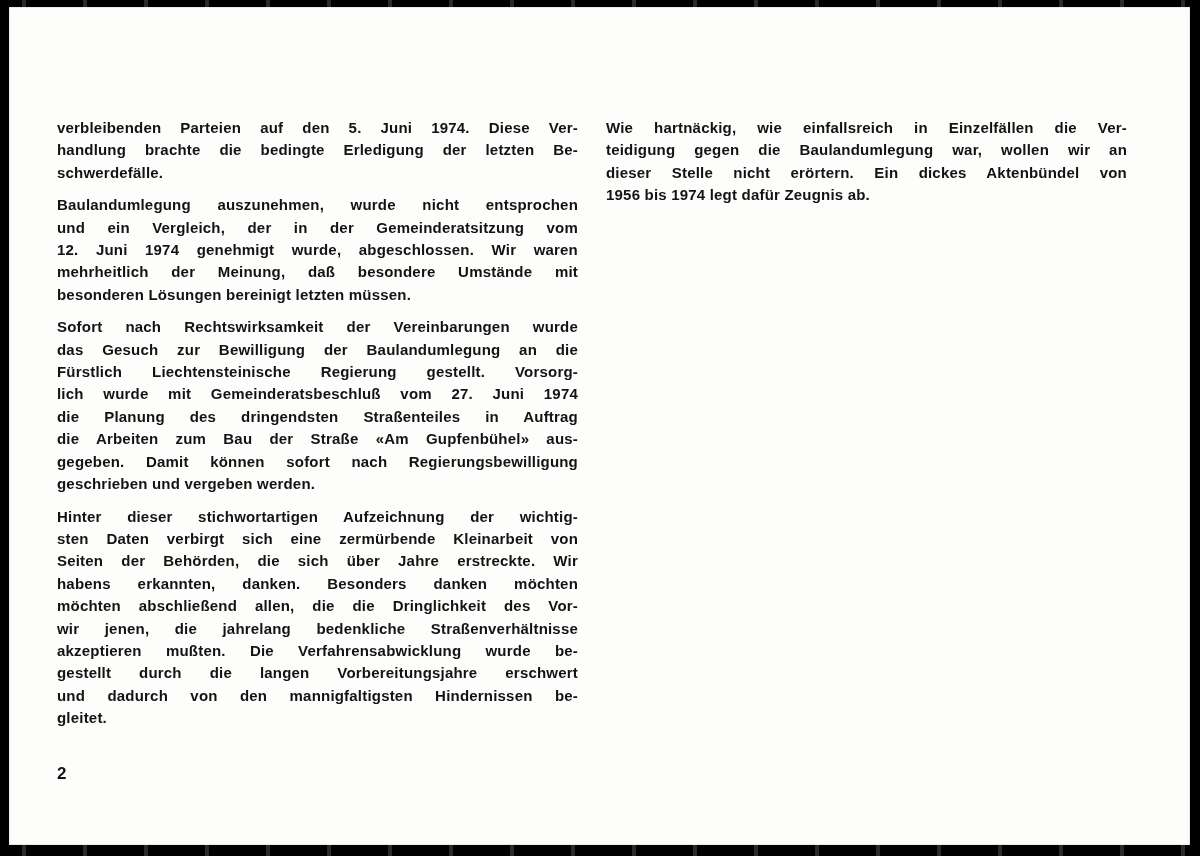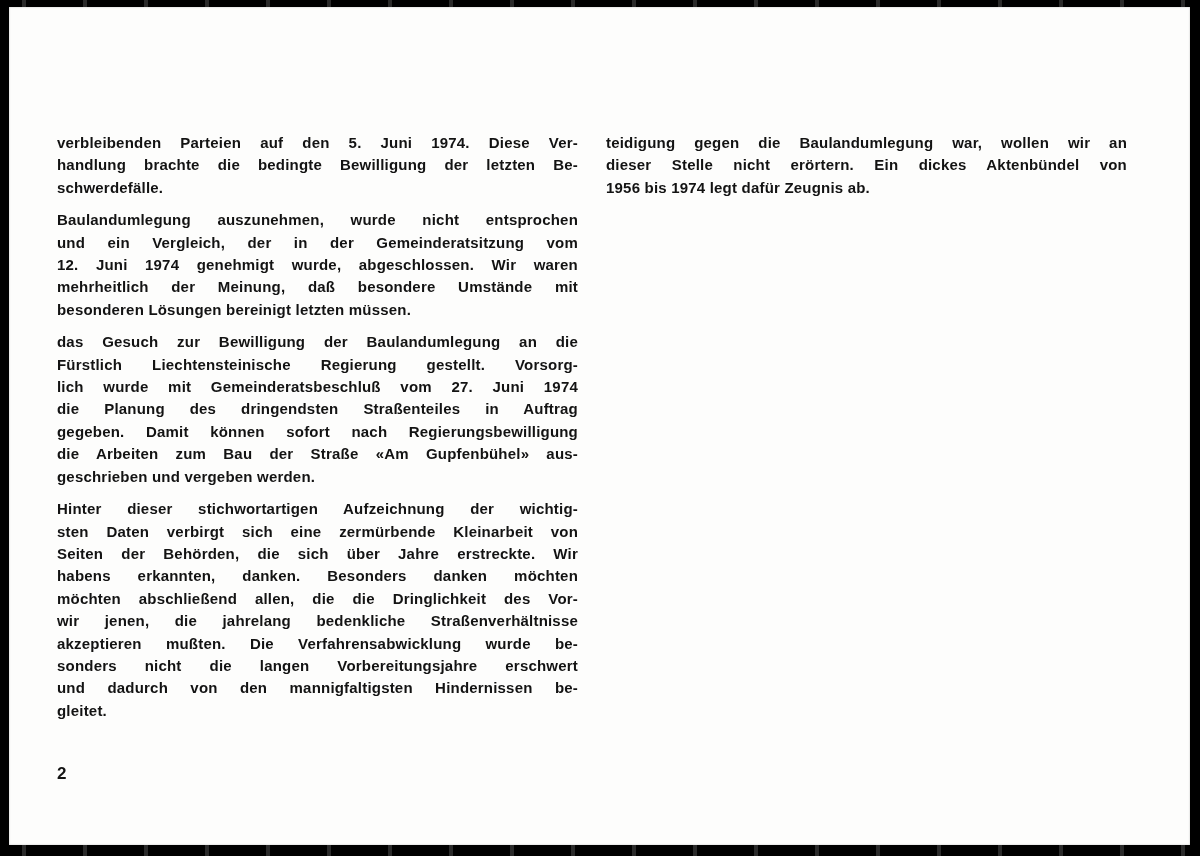--- a/index.html
+++ b/index.html
@@ -31,21 +31,20 @@
   }
   .columns {
     position: absolute;
     top: 110px;
     left: 48px;
     display: flex;
     gap: 28px;
   }
   .col {
     width: 521px;
-    margin-top: 15px;
   }
   .para {
     margin: 0 0 10px 0;
   }
   .line {
     font-family: "Liberation Sans", sans-serif;
     font-weight: 700;
     font-size: 15px;
     line-height: 22.4px;
     letter-spacing: 0.2px;
@@ -68,54 +67,56 @@
 </style>
 </head>
 <body>
 
 <div class="frame">
   <div class="page">
     <div class="columns">
       <div class="col">
           <div class="para">
             <div class="line just">verbleibenden Parteien auf den 5. Juni 1974. Diese Ver-</div>
-            <div class="line just">handlung brachte die bedingte Bewilligung der letzten Be-</div>
+            <div class="line just">handlung brachte die bedingte Erledigung der letzten Be-</div>
             <div class="line">schwerdefälle.</div>
           </div>
           <div class="para">
             <div class="line just">Baulandumlegung auszunehmen, wurde nicht entsprochen</div>
             <div class="line just">und ein Vergleich, der in der Gemeinderatsitzung vom</div>
             <div class="line just">12. Juni 1974 genehmigt wurde, abgeschlossen. Wir waren</div>
             <div class="line just">mehrheitlich der Meinung, daß besondere Umstände mit</div>
             <div class="line">besonderen Lösungen bereinigt letzten müssen.</div>
           </div>
           <div class="para">
+            <div class="line just">Sofort nach Rechtswirksamkeit der Vereinbarungen wurde</div>
             <div class="line just">das Gesuch zur Bewilligung der Baulandumlegung an die</div>
             <div class="line just">Fürstlich Liechtensteinische Regierung gestellt. Vorsorg-</div>
             <div class="line just">lich wurde mit Gemeinderatsbeschluß vom 27. Juni 1974</div>
             <div class="line just">die Planung des dringendsten Straßenteiles in Auftrag</div>
+            <div class="line just">die Arbeiten zum Bau der Straße «Am Gupfenbühel» aus-</div>
             <div class="line just">gegeben. Damit können sofort nach Regierungsbewilligung</div>
-            <div class="line just">die Arbeiten zum Bau der Straße «Am Gupfenbühel» aus-</div>
             <div class="line">geschrieben und vergeben werden.</div>
           </div>
           <div class="para">
             <div class="line just">Hinter dieser stichwortartigen Aufzeichnung der wichtig-</div>
             <div class="line just">sten Daten verbirgt sich eine zermürbende Kleinarbeit von</div>
             <div class="line just">Seiten der Behörden, die sich über Jahre erstreckte. Wir</div>
             <div class="line just">habens erkannten, danken. Besonders danken möchten</div>
             <div class="line just">möchten abschließend allen, die die Dringlichkeit des Vor-</div>
             <div class="line just">wir jenen, die jahrelang bedenkliche Straßenverhältnisse</div>
             <div class="line just">akzeptieren mußten. Die Verfahrensabwicklung wurde be-</div>
-            <div class="line just">sonders nicht die langen Vorbereitungsjahre erschwert</div>
+            <div class="line just">gestellt durch die langen Vorbereitungsjahre erschwert</div>
             <div class="line just">und dadurch von den mannigfaltigsten Hindernissen be-</div>
             <div class="line">gleitet.</div>
           </div>
         </div>
       <div class="col">
           <div class="para">
+            <div class="line just">Wie hartnäckig, wie einfallsreich in Einzelfällen die Ver-</div>
             <div class="line just">teidigung gegen die Baulandumlegung war, wollen wir an</div>
             <div class="line just">dieser Stelle nicht erörtern. Ein dickes Aktenbündel von</div>
             <div class="line">1956 bis 1974 legt dafür Zeugnis ab.</div>
           </div>
         </div>
     </div>
     <div class="page-number">2</div>
   </div>
 </div>
 

